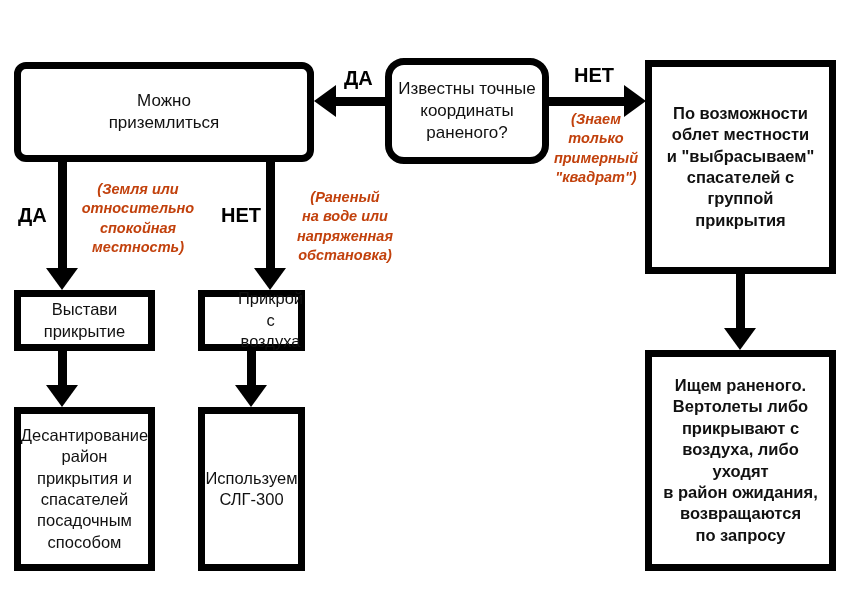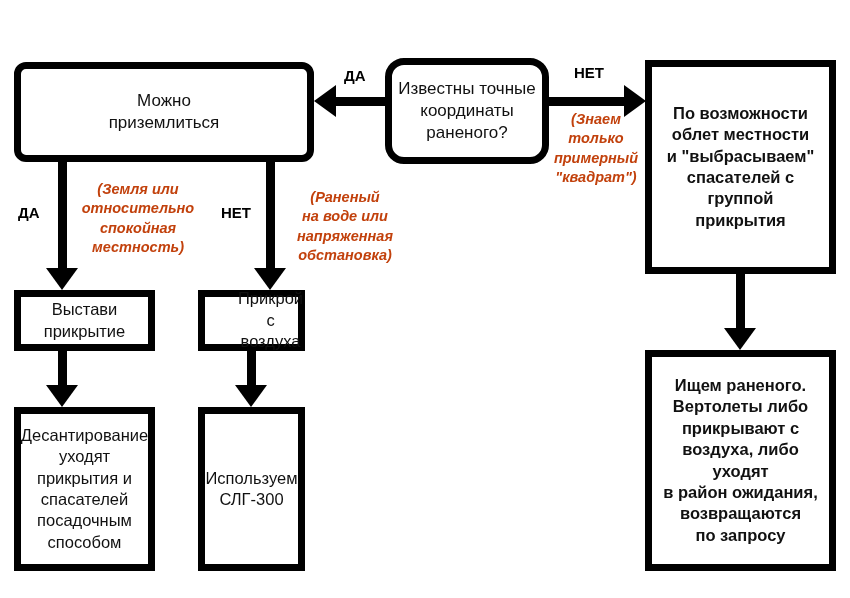--- a/index.html
+++ b/index.html
@@ -77,21 +77,21 @@
     width: 0; height: 0;
     border-left: 16px solid transparent;
     border-right: 16px solid transparent;
     border-top: 22px solid #000000;
   }
 
   
   .lbl-bold {
     position: absolute;
     font-weight: 700;
-    font-size: 15px;
+    font-size: 20px;
     color: #000000;
     white-space: nowrap;
   }
   .lbl-note {
     position: absolute;
     font-style: italic;
     font-weight: 700;
     font-size: 14.5px;
     color: #c2410c;
     text-align: center;
@@ -138,21 +138,21 @@
 прикрытие</span>
   </div>
 
   <div class="node" id="node-aircover">
     <span class="txt">Прикрой
 с воздуха</span>
   </div>
 
   <div class="node" id="node-airdrop">
     <span class="txt">Десантирование
-уходят
+район
 прикрытия и
 спасателей
 посадочным
 способом</span>
   </div>
 
   <div class="node" id="node-slg">
     <span class="txt">Используем
 СЛГ-300</span>
   </div>

